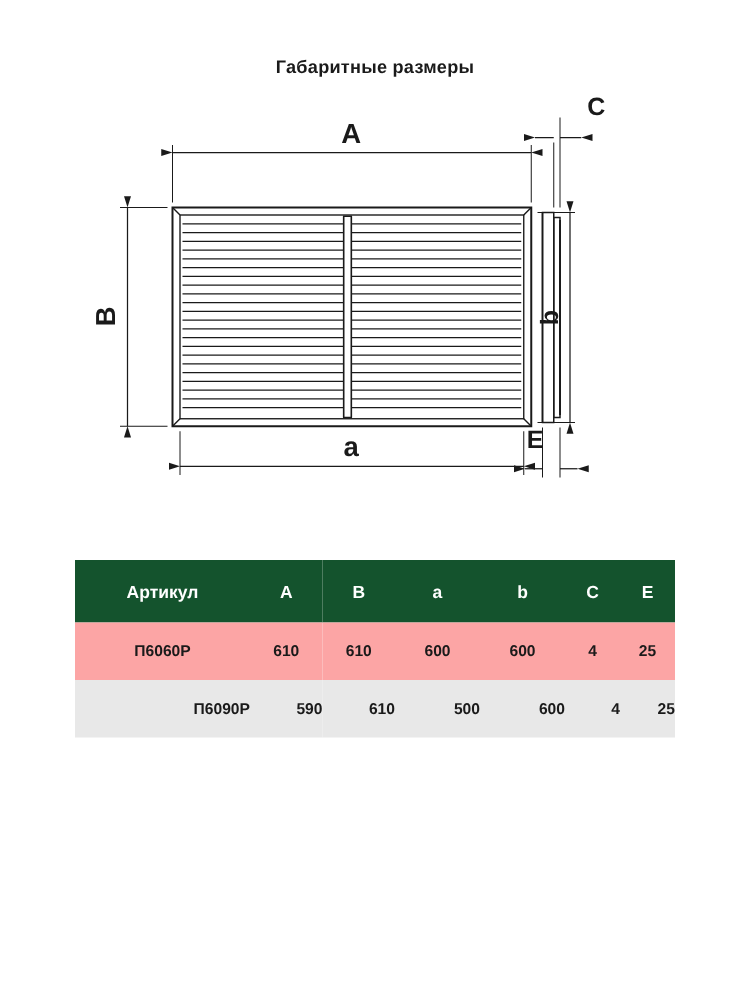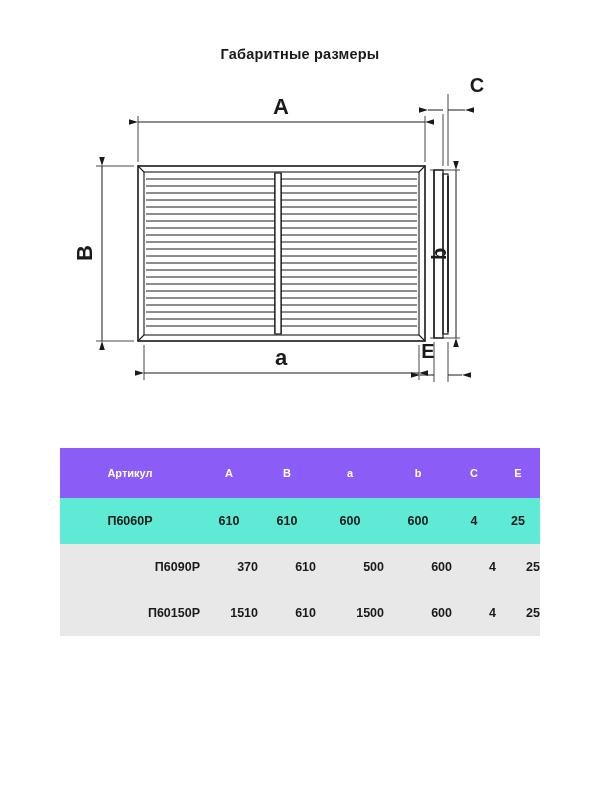--- a/index.html
+++ b/index.html
@@ -58,27 +58,27 @@
   table.spec th, table.spec td {
     font-size: 12.5px;
     font-weight: bold;
     text-align: center;
     padding: 0;
     height: 46px;
     vertical-align: middle;
     color: #1a1a1a;
   }
   table.spec thead th {
-    background: #8b5cf6;
+    background: #14532d;
     color: #ffffff;
     height: 50px;
-    font-size: 11px;
+    font-size: 14px;
   }
   table.spec tbody tr.odd td {
-    background: #5eead4;
+    background: #fca5a5;
   }
   table.spec tbody tr.even td {
     background: #e8e8e8;
     text-align: right;
   }
   col.c-art { width: 140px; }
   col.c-a   { width: 58px; }
   col.c-b   { width: 58px; }
   col.c-aa  { width: 68px; }
   col.c-bb  { width: 68px; }
@@ -216,32 +216,23 @@
           <td>П6060Р</td>
           <td>610</td>
           <td>610</td>
           <td>600</td>
           <td>600</td>
           <td>4</td>
           <td>25</td>
         </tr>
         <tr class="even">
           <td>П6090Р</td>
-          <td>370</td>
+          <td>590</td>
           <td>610</td>
           <td>500</td>
-          <td>600</td>
-          <td>4</td>
-          <td>25</td>
-        </tr>
-        <tr class="even">
-          <td>П60150Р</td>
-          <td>1510</td>
-          <td>610</td>
-          <td>1500</td>
           <td>600</td>
           <td>4</td>
           <td>25</td>
         </tr>
       </tbody>
     </table>
   </div>
 
 </div>
 

